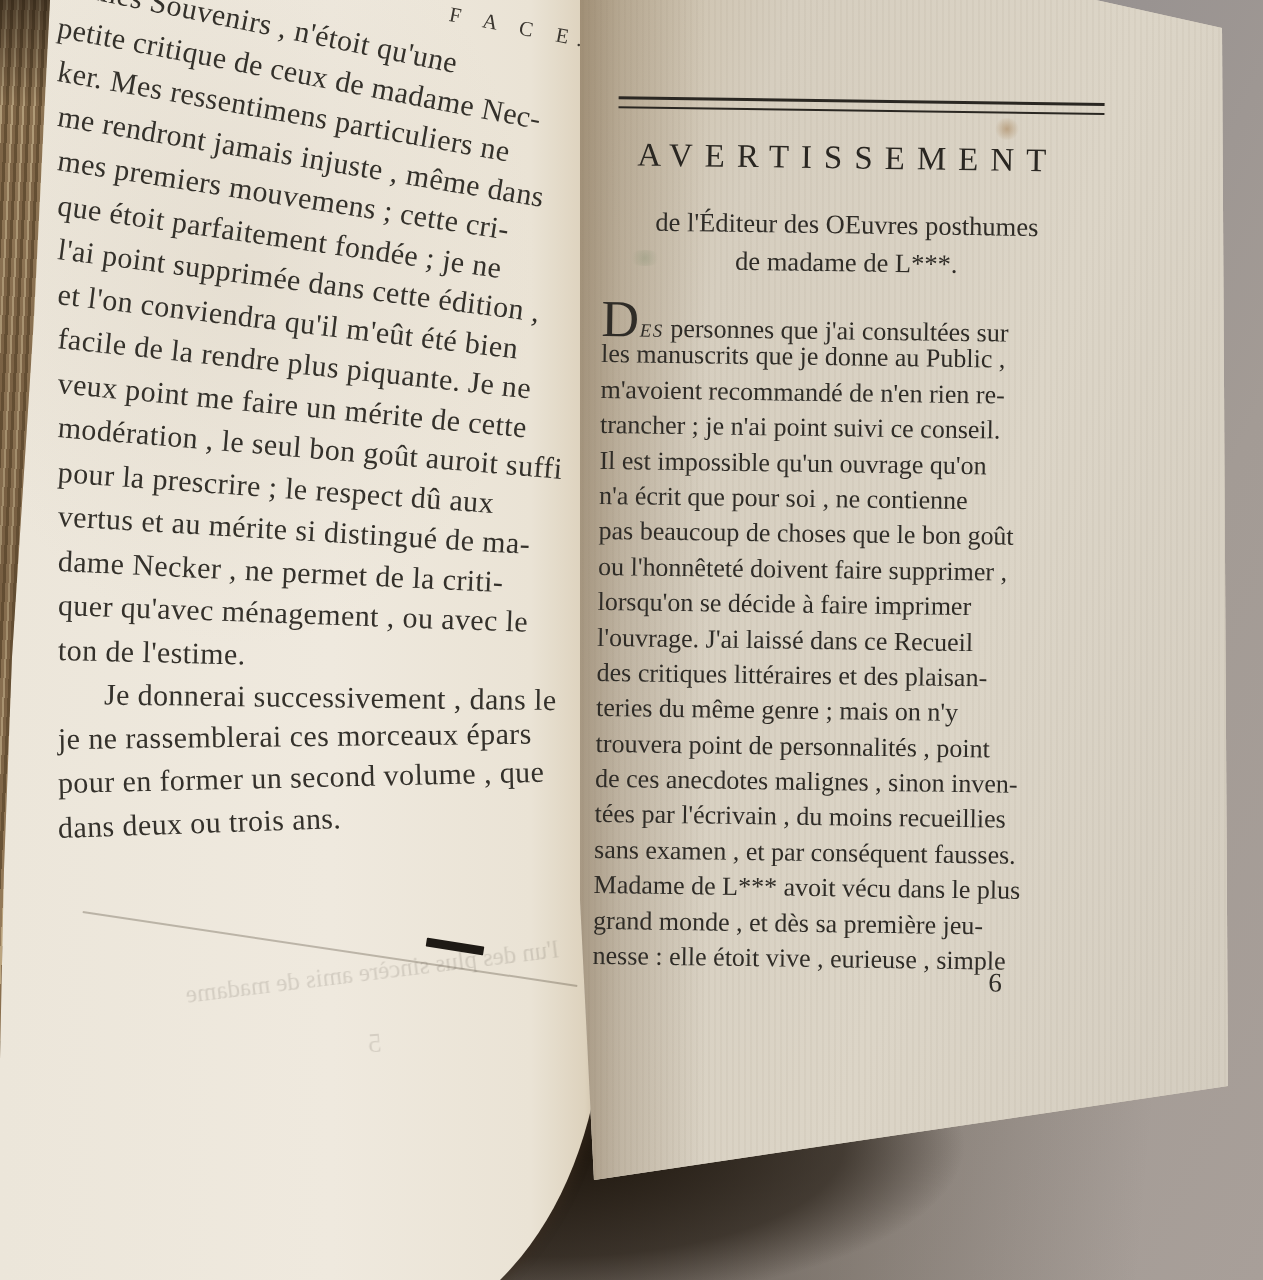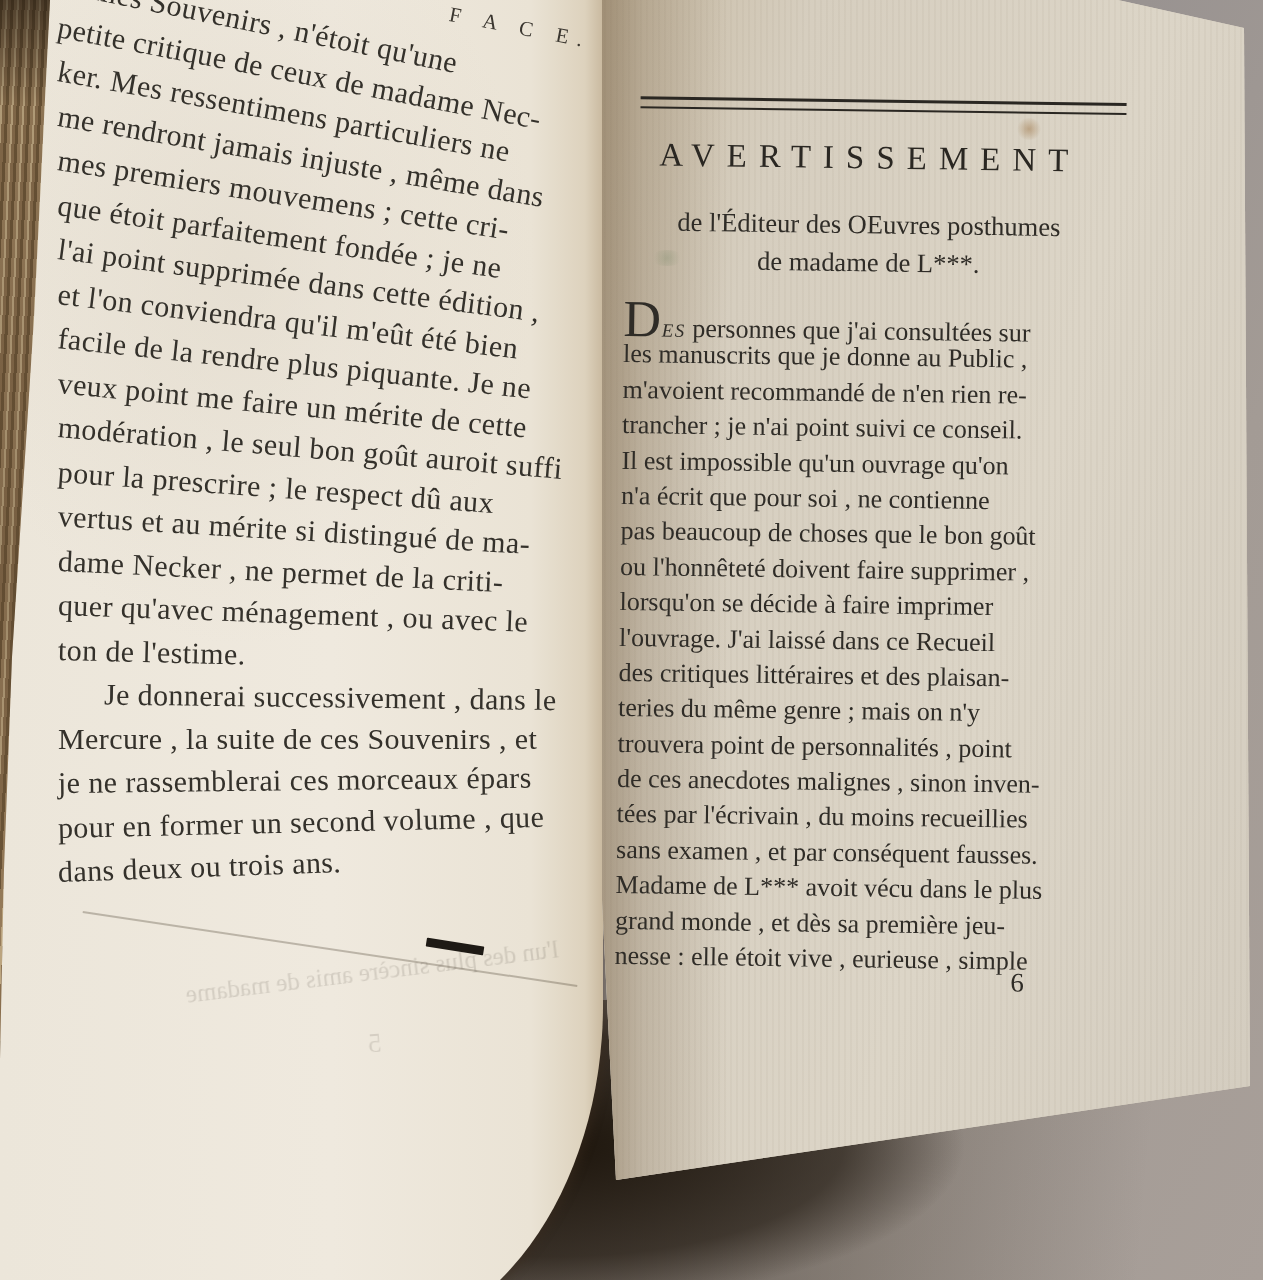--- a/index.html
+++ b/index.html
@@ -55,21 +55,21 @@
     position:absolute; left:120px; top:962px; width:440px;
     font-size:25px; color:#4a4238; opacity:.16; filter:blur(.6px);
     transform:scaleX(-1) rotate(7deg); white-space:nowrap;
   }
   .ghost-pagenum{
     position:absolute; left:368px; top:1028px; font-size:27px; color:#4a4238;
     opacity:.15; filter:blur(.5px); transform:scaleX(-1) rotate(4deg);
   }
   
   .right-page{
-    position:absolute; left:598px; top:0; width:660px; height:1210px;
+    position:absolute; left:576px; top:0; width:660px; height:1210px;
     clip-path:polygon(4px 0, 520px 0, 646px 28px, 652px 1086px, 18px 1180px, 4px 900px);
     background:
       repeating-linear-gradient(90deg, rgba(120,105,82,.05) 0 2px, rgba(0,0,0,0) 2px 6px),
       linear-gradient(to right, rgba(124,103,76,.55) 0, rgba(130,110,84,.28) 45px, rgba(0,0,0,0) 130px),
       linear-gradient(105deg, #c7baa3 0%, #d6cebf 22%, #dcd5c7 58%, #d3ccbf 100%),
       #d8d0c1;
     box-shadow:10px 8px 24px -4px rgba(20,15,10,.5);
   }
   .rtext{ position:absolute; left:30px; top:0; width:488px; color:#2f2c27;
           transform:rotate(0.8deg); transform-origin:0 0; }
@@ -120,21 +120,20 @@
         <div class="line" style="transform: rotate(6.775deg);">et l'on conviendra qu'il m'eût été bien</div>
         <div class="line" style="transform: rotate(6.1deg);">facile de la rendre plus piquante. Je ne</div>
         <div class="line" style="transform: rotate(5.425deg);">veux point me faire un mérite de cette</div>
         <div class="line" style="transform: rotate(4.75deg);">modération , le seul bon goût auroit suffi</div>
         <div class="line" style="transform: rotate(4.075deg);">pour la prescrire ; le respect dû aux</div>
         <div class="line" style="transform: rotate(3.4deg);">vertus et au mérite si distingué de ma-</div>
         <div class="line" style="transform: rotate(2.725deg);">dame Necker , ne permet de la criti-</div>
         <div class="line" style="transform: rotate(2.05deg);">quer qu'avec ménagement , ou avec le</div>
         <div class="line" style="transform: rotate(1.375deg);">ton de l'estime.</div>
         <div class="line" style="transform: rotate(0.7deg);">Je donnerai successivement , dans le</div>
-        <div class="line" style="transform: rotate(0.0249999deg);">Mercure , la suite de ces Souvenirs , et</div>
         <div class="line" style="transform: rotate(-0.65deg);">je ne rassemblerai ces morceaux épars</div>
         <div class="line" style="transform: rotate(-1.325deg);">pour en former un second volume , que</div>
         <div class="line" style="transform: rotate(-2deg);">dans deux ou trois ans.</div>
       </div>
     <div class="left-rule"></div>
     <div class="ghost-rule"></div>
     <div class="ghost-text">l'un des plus sincère amis de madame</div>
     <div class="ghost-pagenum">5</div>
   </div>
 

